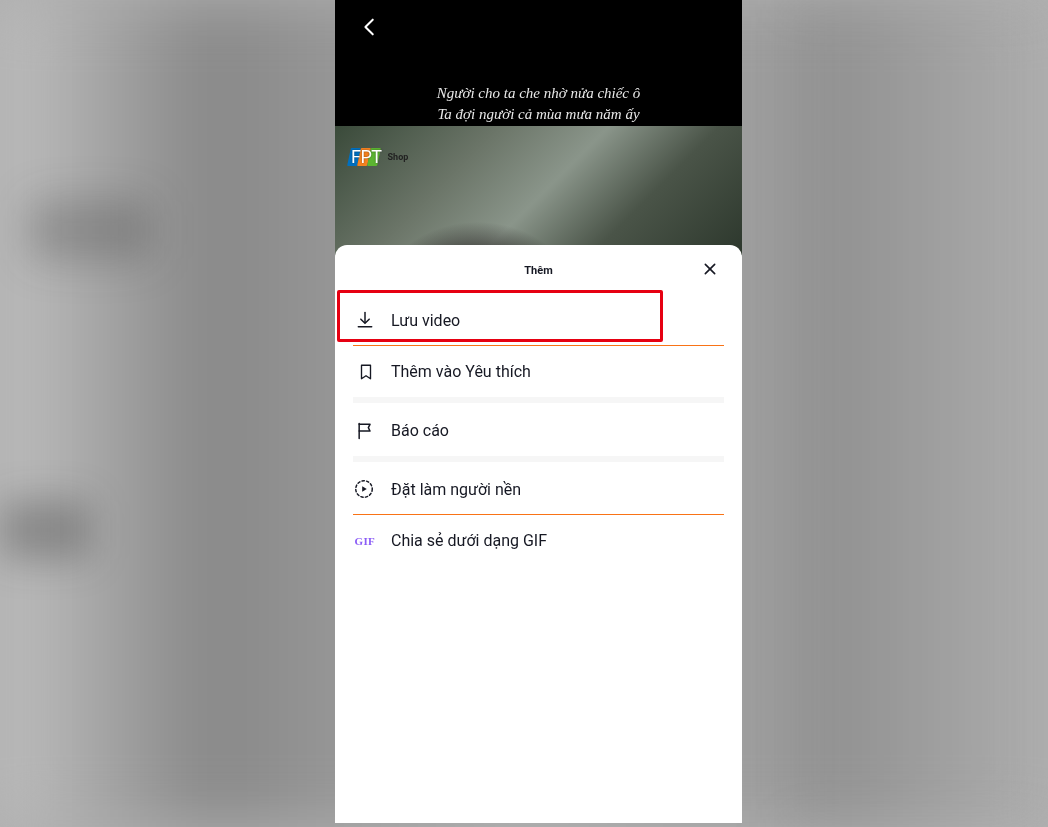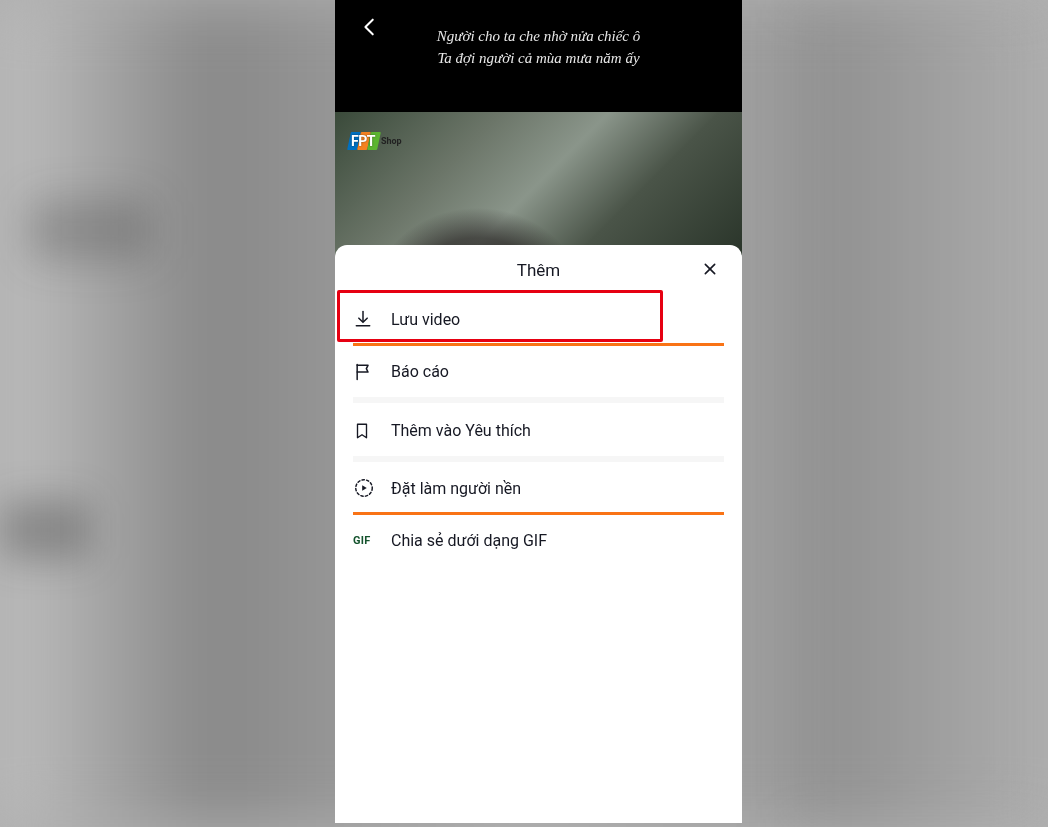--- a/index.html
+++ b/index.html
@@ -49,24 +49,24 @@
       left: 335px;
       top: 0;
       width: 407px;
       height: 823px;
       background: #000;
       overflow: hidden;
     }
     .header {
       position: relative;
       width: 100%;
-      height: 112px;
+      height: 126px;
       background: #000;
       display: flex;
-      align-items: flex-start;
+      align-items: flex-end;
       padding-top: 0;
     }
     .back-arrow {
       position: absolute;
       left: 24px;
       top: 16px;
       width: 22px;
       height: 22px;
       display: flex;
       align-items: center;
@@ -109,22 +109,22 @@
       width: 10px;
       height: 18px;
       border-radius: 1px;
       transform: skewX(-12deg);
     }
     .fpt-bar.b1 { background: #0070c0; }
     .fpt-bar.b2 { background: #f58220; }
     .fpt-bar.b3 { background: #5cb531; }
     .fpt-text {
       color: #fff;
-      font-weight: 700;
-      font-size: 14px;
+      font-weight: 400;
+      font-size: 18px;
       letter-spacing: -0.5px;
       margin-left: -32px;
       position: relative;
       z-index: 2;
       text-shadow: 0 0 2px rgba(0,0,0,0.5);
     }
     .fpt-shop-text{
       font-size:9px;
       font-weight:700;
       color:#222;
@@ -141,22 +141,22 @@
       border-top-right-radius: 12px;
     }
     .sheet-header {
       position: relative;
       height: 50px;
       display: flex;
       align-items: center;
       justify-content: center;
     }
     .sheet-title {
-      font-size: 17px;
-      font-weight: 400;
+      font-size: 11px;
+      font-weight: 700;
       color: #161823;
     }
     .close-btn {
       position: absolute;
       right: 22px;
       top: 14px;
       width: 20px;
       height: 20px;
       display: flex;
       align-items: center;
@@ -165,37 +165,38 @@
       color: #161823;
     }
     .menu-list {
       padding: 0 18px;
     }
     .menu-item {
       display: flex;
       align-items: center;
       gap: 16px;
       height: 51px;
-      border-bottom: 3px solid #f97316;
+      border-bottom: 1px solid #f97316;
       cursor: pointer;
     }
     .menu-item.no-border { border-bottom: none; }
     .menu-item.group-gap {
       border-bottom: none;
       margin-bottom: 8px;
       box-shadow: 0 6px 0 -0px #f6f6f6;
     }
     .menu-icon {
       width: 22px;
       height: 22px;
       display: flex;
       align-items: center;
-      justify-content: flex-start;
-      color: #14532d;
+      justify-content: flex-end;
+      color: #8b5cf6;
       flex: 0 0 22px;
+      font-family: Liberation Serif, serif;
     }
     .menu-label {
       font-size: 16px;
       color: #161823;
       font-weight: 400;
     }
     .gif-text {
       font-size: 11px;
       font-weight: 700;
       letter-spacing: 0.3px;
@@ -262,37 +263,37 @@
             <line x1="12" y1="3" x2="12" y2="15"></line>
             <polyline points="7 11 12 16 17 11"></polyline>
             <line x1="4" y1="20" x2="20" y2="20"></line>
           </svg>
         </div>
         <span class="menu-label">Lưu video</span>
       </div>
 
       <div class="menu-item group-gap">
         <div class="menu-icon">
+          <svg width="18" height="20" viewBox="0 0 24 24" fill="none" stroke="#161823" stroke-width="1.8" stroke-linecap="round" stroke-linejoin="round">
+            <path d="M6 3h12v18l-6-4-6 4V3z"></path>
+          </svg>
+        </div>
+        <span class="menu-label">Thêm vào Yêu thích</span>
+      </div>
+
+      <div class="menu-item group-gap">
+        <div class="menu-icon">
           <svg width="20" height="20" viewBox="0 0 24 24" fill="none" stroke="#161823" stroke-width="1.8" stroke-linecap="round" stroke-linejoin="round">
             <line x1="5" y1="3" x2="5" y2="21"></line>
             <path d="M5 4h13l-2 4 2 4H5"></path>
           </svg>
         </div>
         <span class="menu-label">Báo cáo</span>
       </div>
 
-      <div class="menu-item group-gap">
-        <div class="menu-icon">
-          <svg width="18" height="20" viewBox="0 0 24 24" fill="none" stroke="#161823" stroke-width="1.8" stroke-linecap="round" stroke-linejoin="round">
-            <path d="M6 3h12v18l-6-4-6 4V3z"></path>
-          </svg>
-        </div>
-        <span class="menu-label">Thêm vào Yêu thích</span>
-      </div>
-
 
 
       <div class="menu-item">
         <div class="menu-icon">
           <svg width="22" height="22" viewBox="0 0 24 24" fill="none" stroke="#161823" stroke-width="1.6" stroke-linecap="round" stroke-linejoin="round">
             <circle cx="12" cy="12" r="9" stroke-dasharray="2.5 2.5"></circle>
             <polygon points="10 9 10 15 15 12" fill="#161823" stroke="none"></polygon>
           </svg>
         </div>
         <span class="menu-label">Đặt làm người nền</span>

